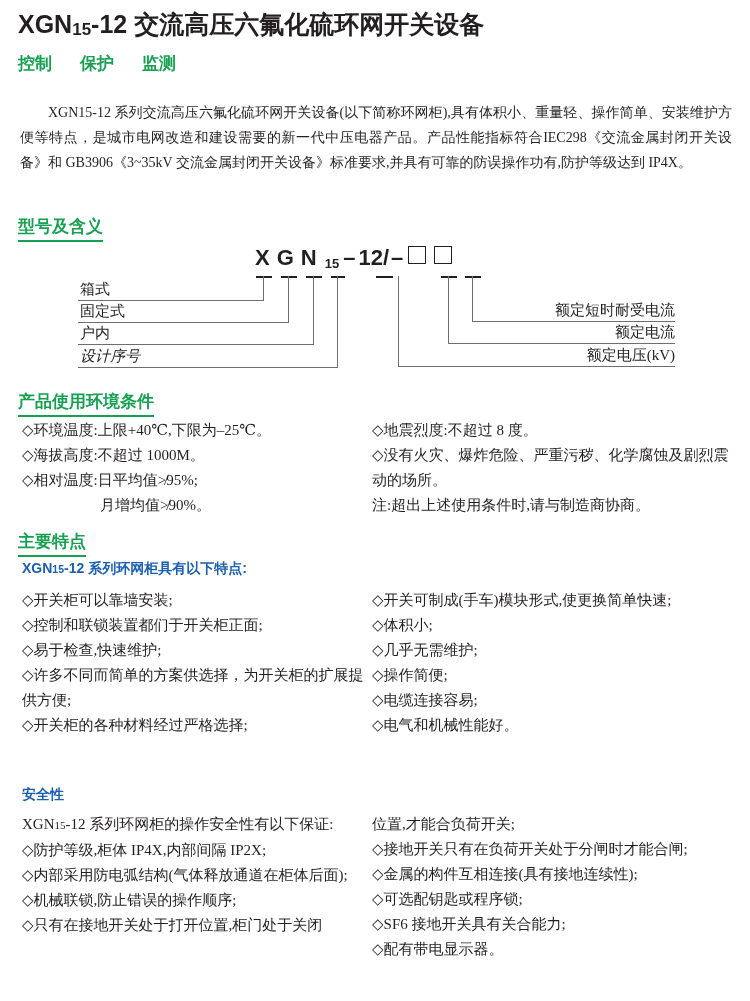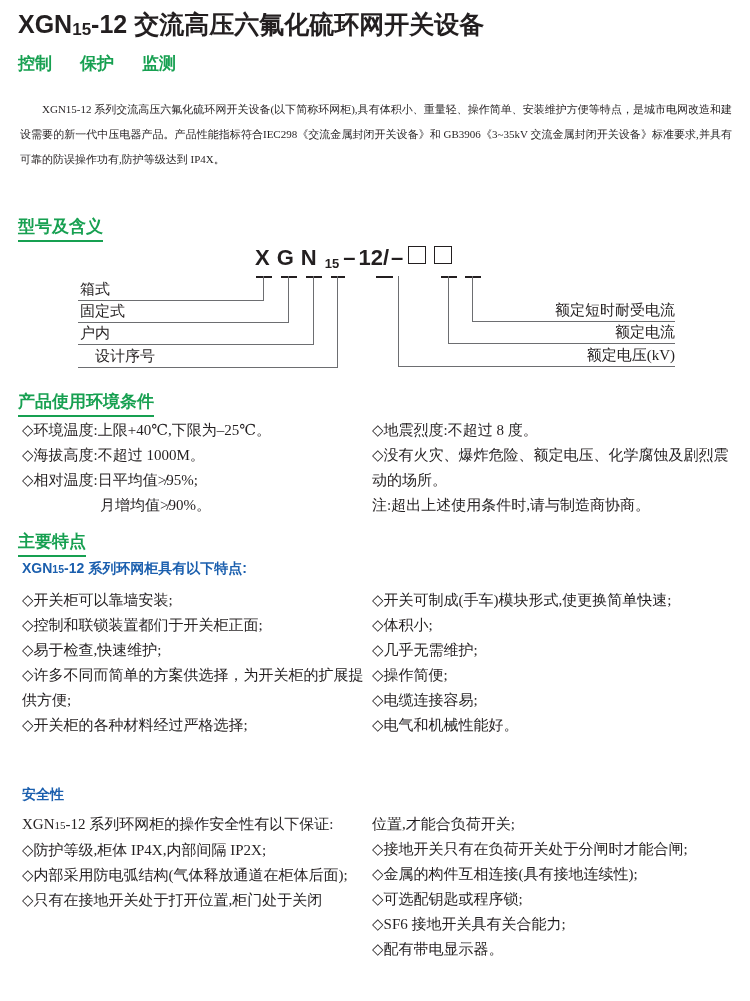--- a/index.html
+++ b/index.html
@@ -53,21 +53,21 @@
   }
   .kicker span { margin-right: 28px; }
   .kicker span:last-child { margin-right: 0; }
 
   
   .intro {
     position: absolute;
     left: 20px;
     top: 86px;
     width: 712px;
-    font-size: 11px;
+    font-size: 14px;
     line-height: 25px;
     text-align: justify;
     text-indent: 2em;
     color: #231f20;
   }
 
   
   .sec-head {
     position: absolute;
     left: 18px;
@@ -192,21 +192,21 @@
     <div class="lead v" style="left:337px; top:33px; height:92px;"></div>
 
     <div class="lead h" style="left:78px; top:57px;  width:186px;"></div>
     <div class="lead h" style="left:78px; top:79px;  width:211px;"></div>
     <div class="lead h" style="left:78px; top:101px; width:236px;"></div>
     <div class="lead h" style="left:78px; top:124px; width:260px;"></div>
 
     <div class="lbl" style="left:80px; top:37px;">箱式</div>
     <div class="lbl" style="left:80px; top:59px;">固定式</div>
     <div class="lbl" style="left:80px; top:81px;">户内</div>
-    <div class="lbl" style="left:95px; top:104px;">设计序号</div>
+    <div class="lbl" style="left:80px; top:104px;font-style:italic;">设计序号</div>
 
     <div class="lead v" style="left:472px; top:33px; height:46px;"></div>
     <div class="lead h" style="left:472px; top:78px; width:203px;"></div>
 
     <div class="lead v" style="left:448px; top:33px; height:68px;"></div>
     <div class="lead h" style="left:448px; top:100px; width:227px;"></div>
 
     <div class="lead v" style="left:398px; top:33px; height:91px;"></div>
     <div class="lead h" style="left:398px; top:123px; width:277px;"></div>
 
@@ -219,21 +219,21 @@
 
   <div class="col env-left">
     <div class="line">◇环境温度:上限+40℃,下限为–25℃。</div>
     <div class="line">◇海拔高度:不超过 1000M。</div>
     <div class="line">◇相对温度:日平均值≯95%;</div>
     <div class="line indent-1">月增均值≯90%。</div>
   </div>
 
   <div class="col env-right">
     <div class="line">◇地震烈度:不超过 8 度。</div>
-    <div class="wrap">◇没有火灾、爆炸危险、额定电压、化学腐蚀及剧烈震动的场所。</div>
+    <div class="wrap">◇没有火灾、爆炸危险、严重污秽、化学腐蚀及剧烈震动的场所。</div>
     <div class="wrap">注:超出上述使用条件时,请与制造商协商。</div>
   </div>
 
   <div class="sec-head h-feat">主要特点</div>
 
   <div class="sub-head sh-feat"><span>XGN</span><span class="sub">15</span><span>-12 系列环网柜具有以下特点:</span></div>
 
   <div class="col feat-left">
     <div class="line">◇开关柜可以靠墙安装;</div>
     <div class="line">◇控制和联锁装置都们于开关柜正面;</div>
@@ -250,20 +250,21 @@
     <div class="line">◇电缆连接容易;</div>
     <div class="line">◇电气和机械性能好。</div>
   </div>
 
   <div class="sub-head sh-safe">安全性</div>
 
   <div class="col safe-left">
     <div class="wrap"><span>XGN</span><span class="sub">15</span><span>-12 系列环网柜的操作安全性有以下保证:</span></div>
     <div class="line">◇防护等级,柜体 IP4X,内部间隔 IP2X;</div>
     <div class="wrap">◇内部采用防电弧结构(气体释放通道在柜体后面);</div>
+    <div class="line">◇机械联锁,防止错误的操作顺序;</div>
     <div class="line">◇只有在接地开关处于打开位置,柜门处于关闭</div>
   </div>
 
   <div class="col safe-right">
     <div class="line">位置,才能合负荷开关;</div>
     <div class="wrap">◇接地开关只有在负荷开关处于分闸时才能合闸;</div>
     <div class="line">◇金属的构件互相连接(具有接地连续性);</div>
     <div class="line">◇可选配钥匙或程序锁;</div>
     <div class="line">◇SF6 接地开关具有关合能力;</div>
     <div class="line">◇配有带电显示器。</div>

